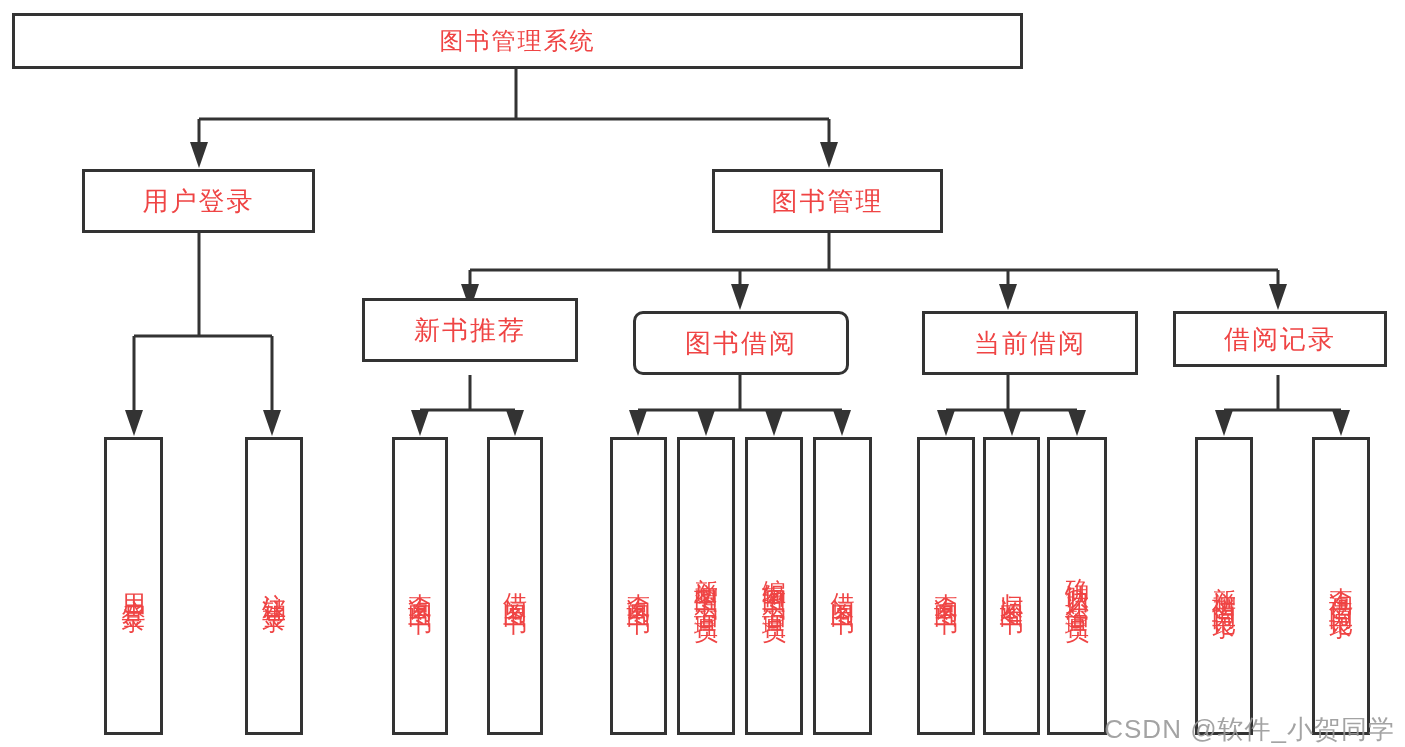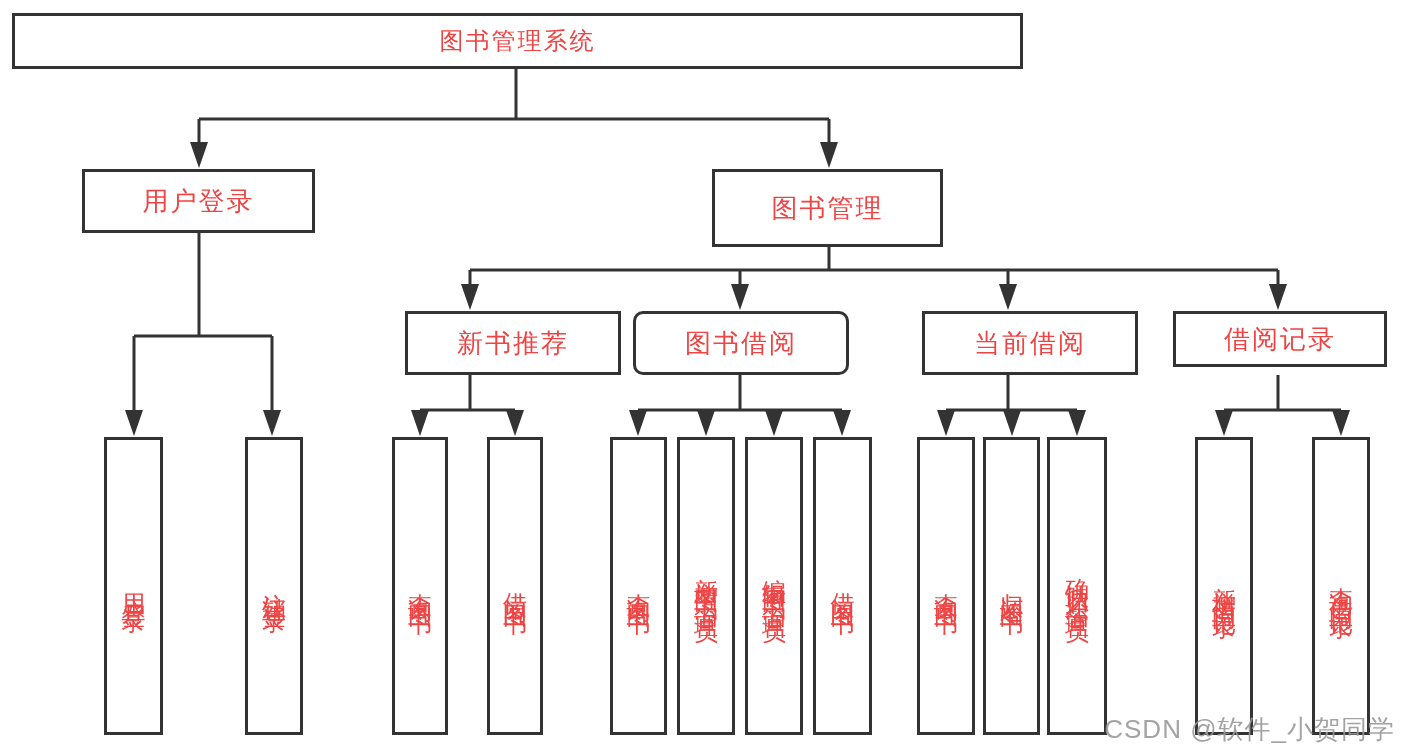--- a/index.html
+++ b/index.html
@@ -107,23 +107,23 @@
       <polygon points="1077,436 1068,410 1086,410"></polygon>
 
       <polygon points="1224,436 1215,410 1233,410"></polygon>
       <polygon points="1341,436 1332,410 1350,410"></polygon>
     </g>
   </svg>
 
   <div class="box root" style="left:12px; top:13px; width:1011px; height:56px;">图书管理系统</div>
 
   <div class="box" style="left:82px; top:169px; width:233px; height:64px;">用户登录</div>
-  <div class="box" style="left:712px; top:169px; width:231px; height:78px;">图书管理</div>
+  <div class="box" style="left:712px; top:169px; width:231px; height:64px;">图书管理</div>
 
-  <div class="box" style="left:362px; top:311px; width:216px; height:64px;margin-left:43px;">新书推荐</div>
+  <div class="box" style="left:362px; top:298px; width:216px; height:64px;">新书推荐</div>
   <div class="box" style="left:633px; top:311px; width:216px; height:64px;border-radius:10px;">图书借阅</div>
   <div class="box" style="left:922px; top:311px; width:216px; height:64px;">当前借阅</div>
   <div class="box" style="left:1173px; top:311px; width:214px; height:56px;">借阅记录</div>
 
   <div class="box vbox" style="left:104px; top:437px; width:59px; height:298px;">用户登录</div>
   <div class="box vbox" style="left:245px; top:437px; width:58px; height:298px;">注销登录</div>
 
   <div class="box vbox" style="left:392px; top:437px; width:56px; height:298px;">查询图书</div>
   <div class="box vbox" style="left:487px; top:437px; width:56px; height:298px;">借阅图书</div>
 

